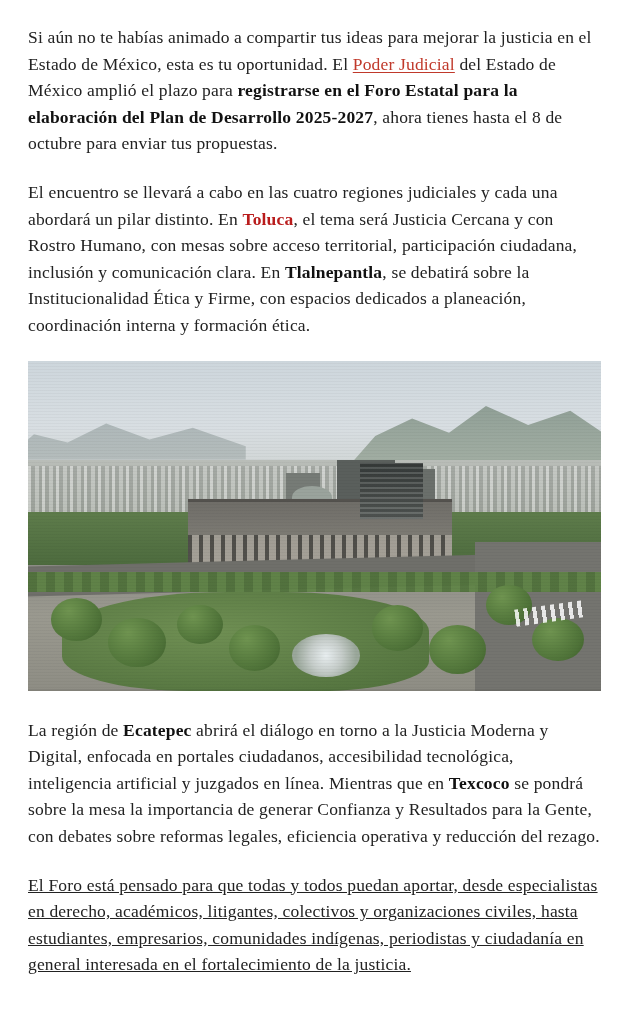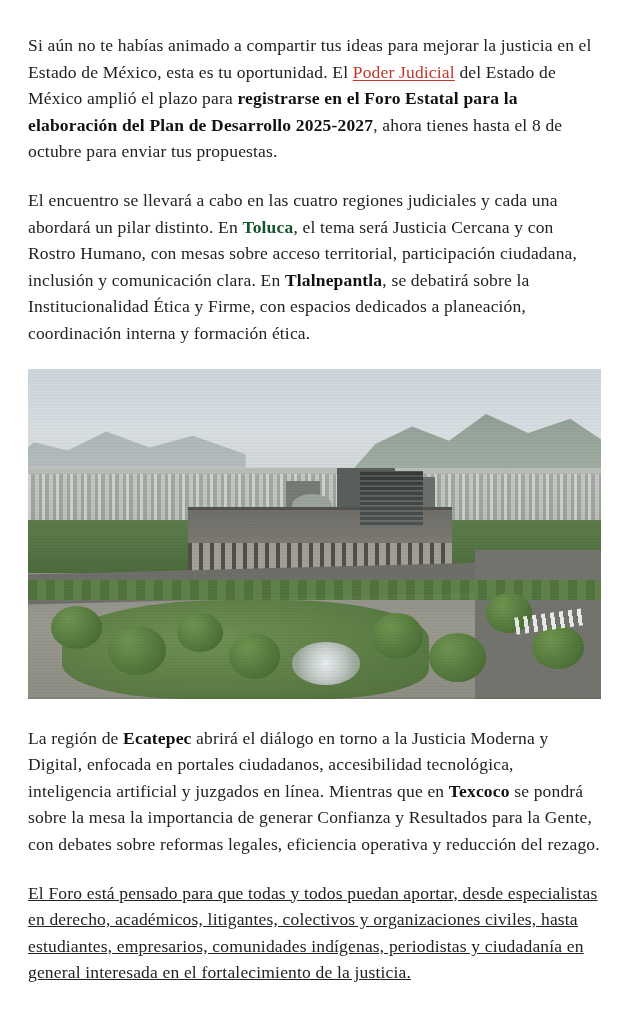--- a/index.html
+++ b/index.html
@@ -15,42 +15,42 @@
     color: #1a1a1a;
   }
   .article {
     padding: 24px 28px 0 28px;
     box-sizing: border-box;
     width: 629px;
   }
   p.para {
     font-size: 17.5px;
     line-height: 1.52;
-    margin: 8px 0 22px 0;
+    margin: 0 0 22px 0;
     text-align: left;
     color: #222222;
     letter-spacing: 0.01em;
   }
   p.para:last-child {
     margin-bottom: 0;
     text-decoration: underline;
   }
   .link-red {
     color: #c0392b;
     text-decoration: underline;
     text-decoration-color: #c0392b;
     text-underline-offset: 2px;
   }
   .bold {
     font-weight: bold;
     color: #111111;
   }
   .bold-red {
     font-weight: bold;
-    color: #14532d;
+    color: #b91c1c;
   }
   .figure {
     margin: 0 0 26px 0;
     width: 573px;
     height: 330px;
     overflow: hidden;
     position: relative;
     background: #8aa0a8;
   }
   .photo {

